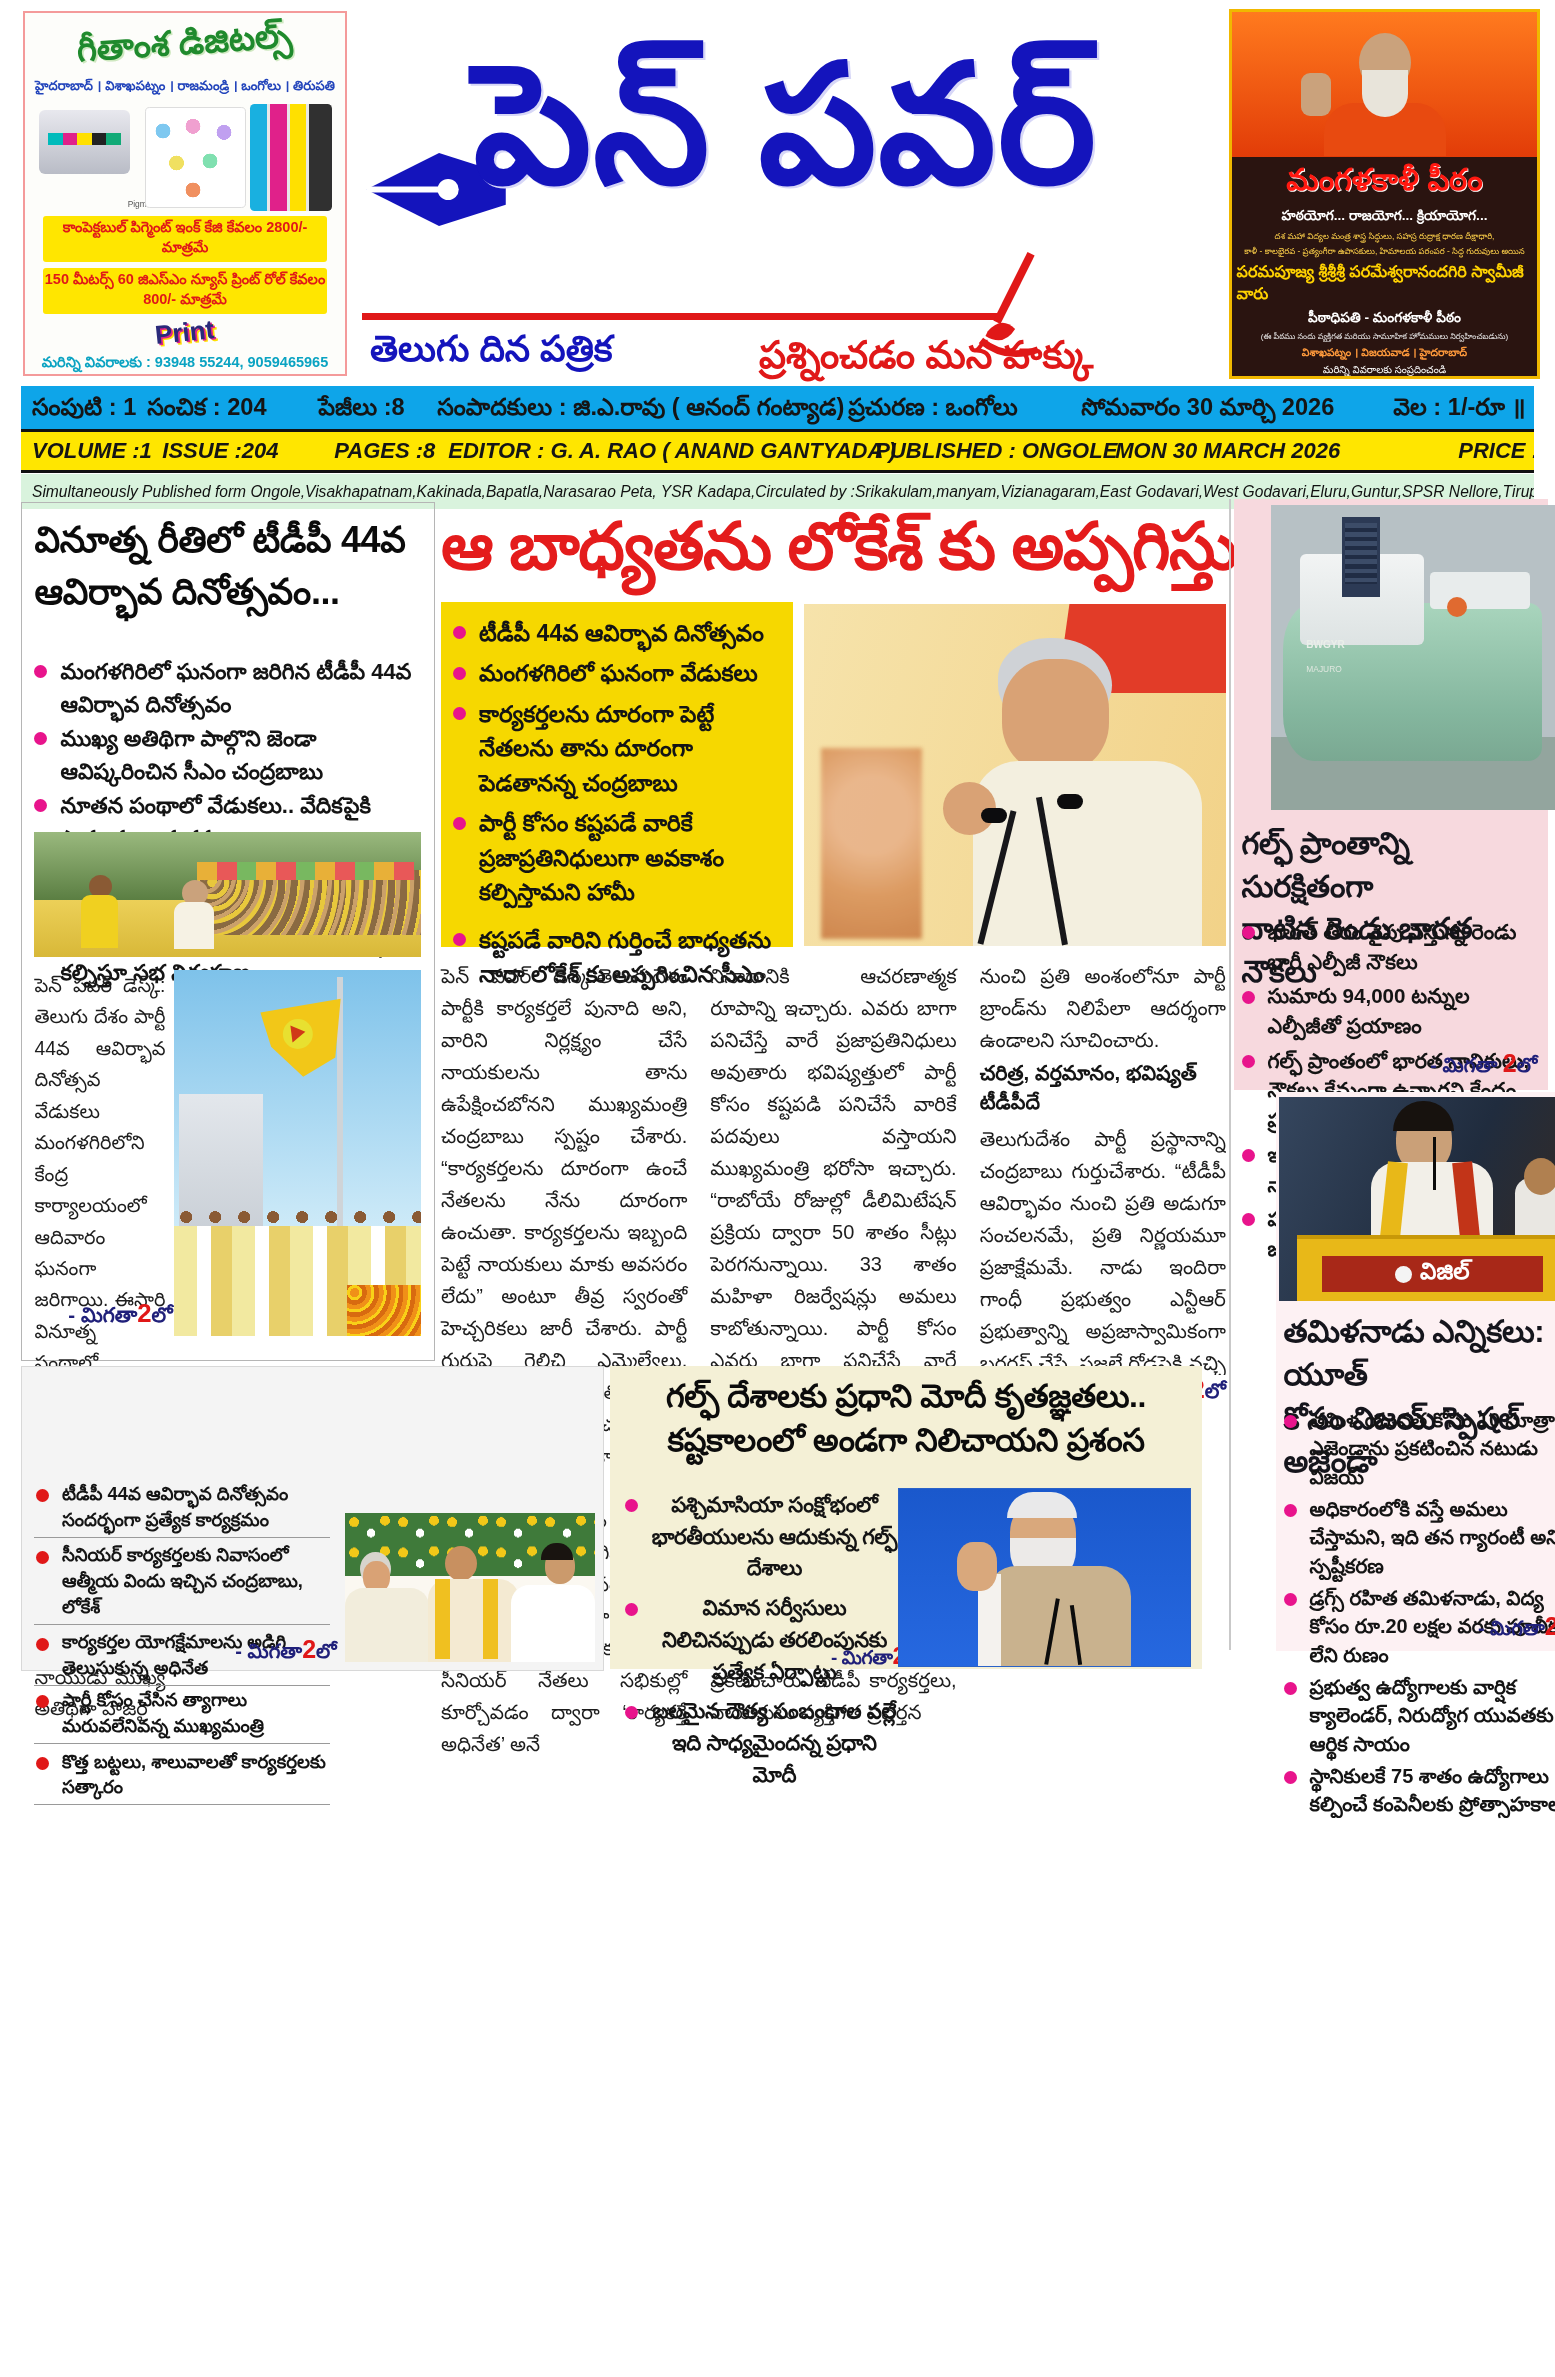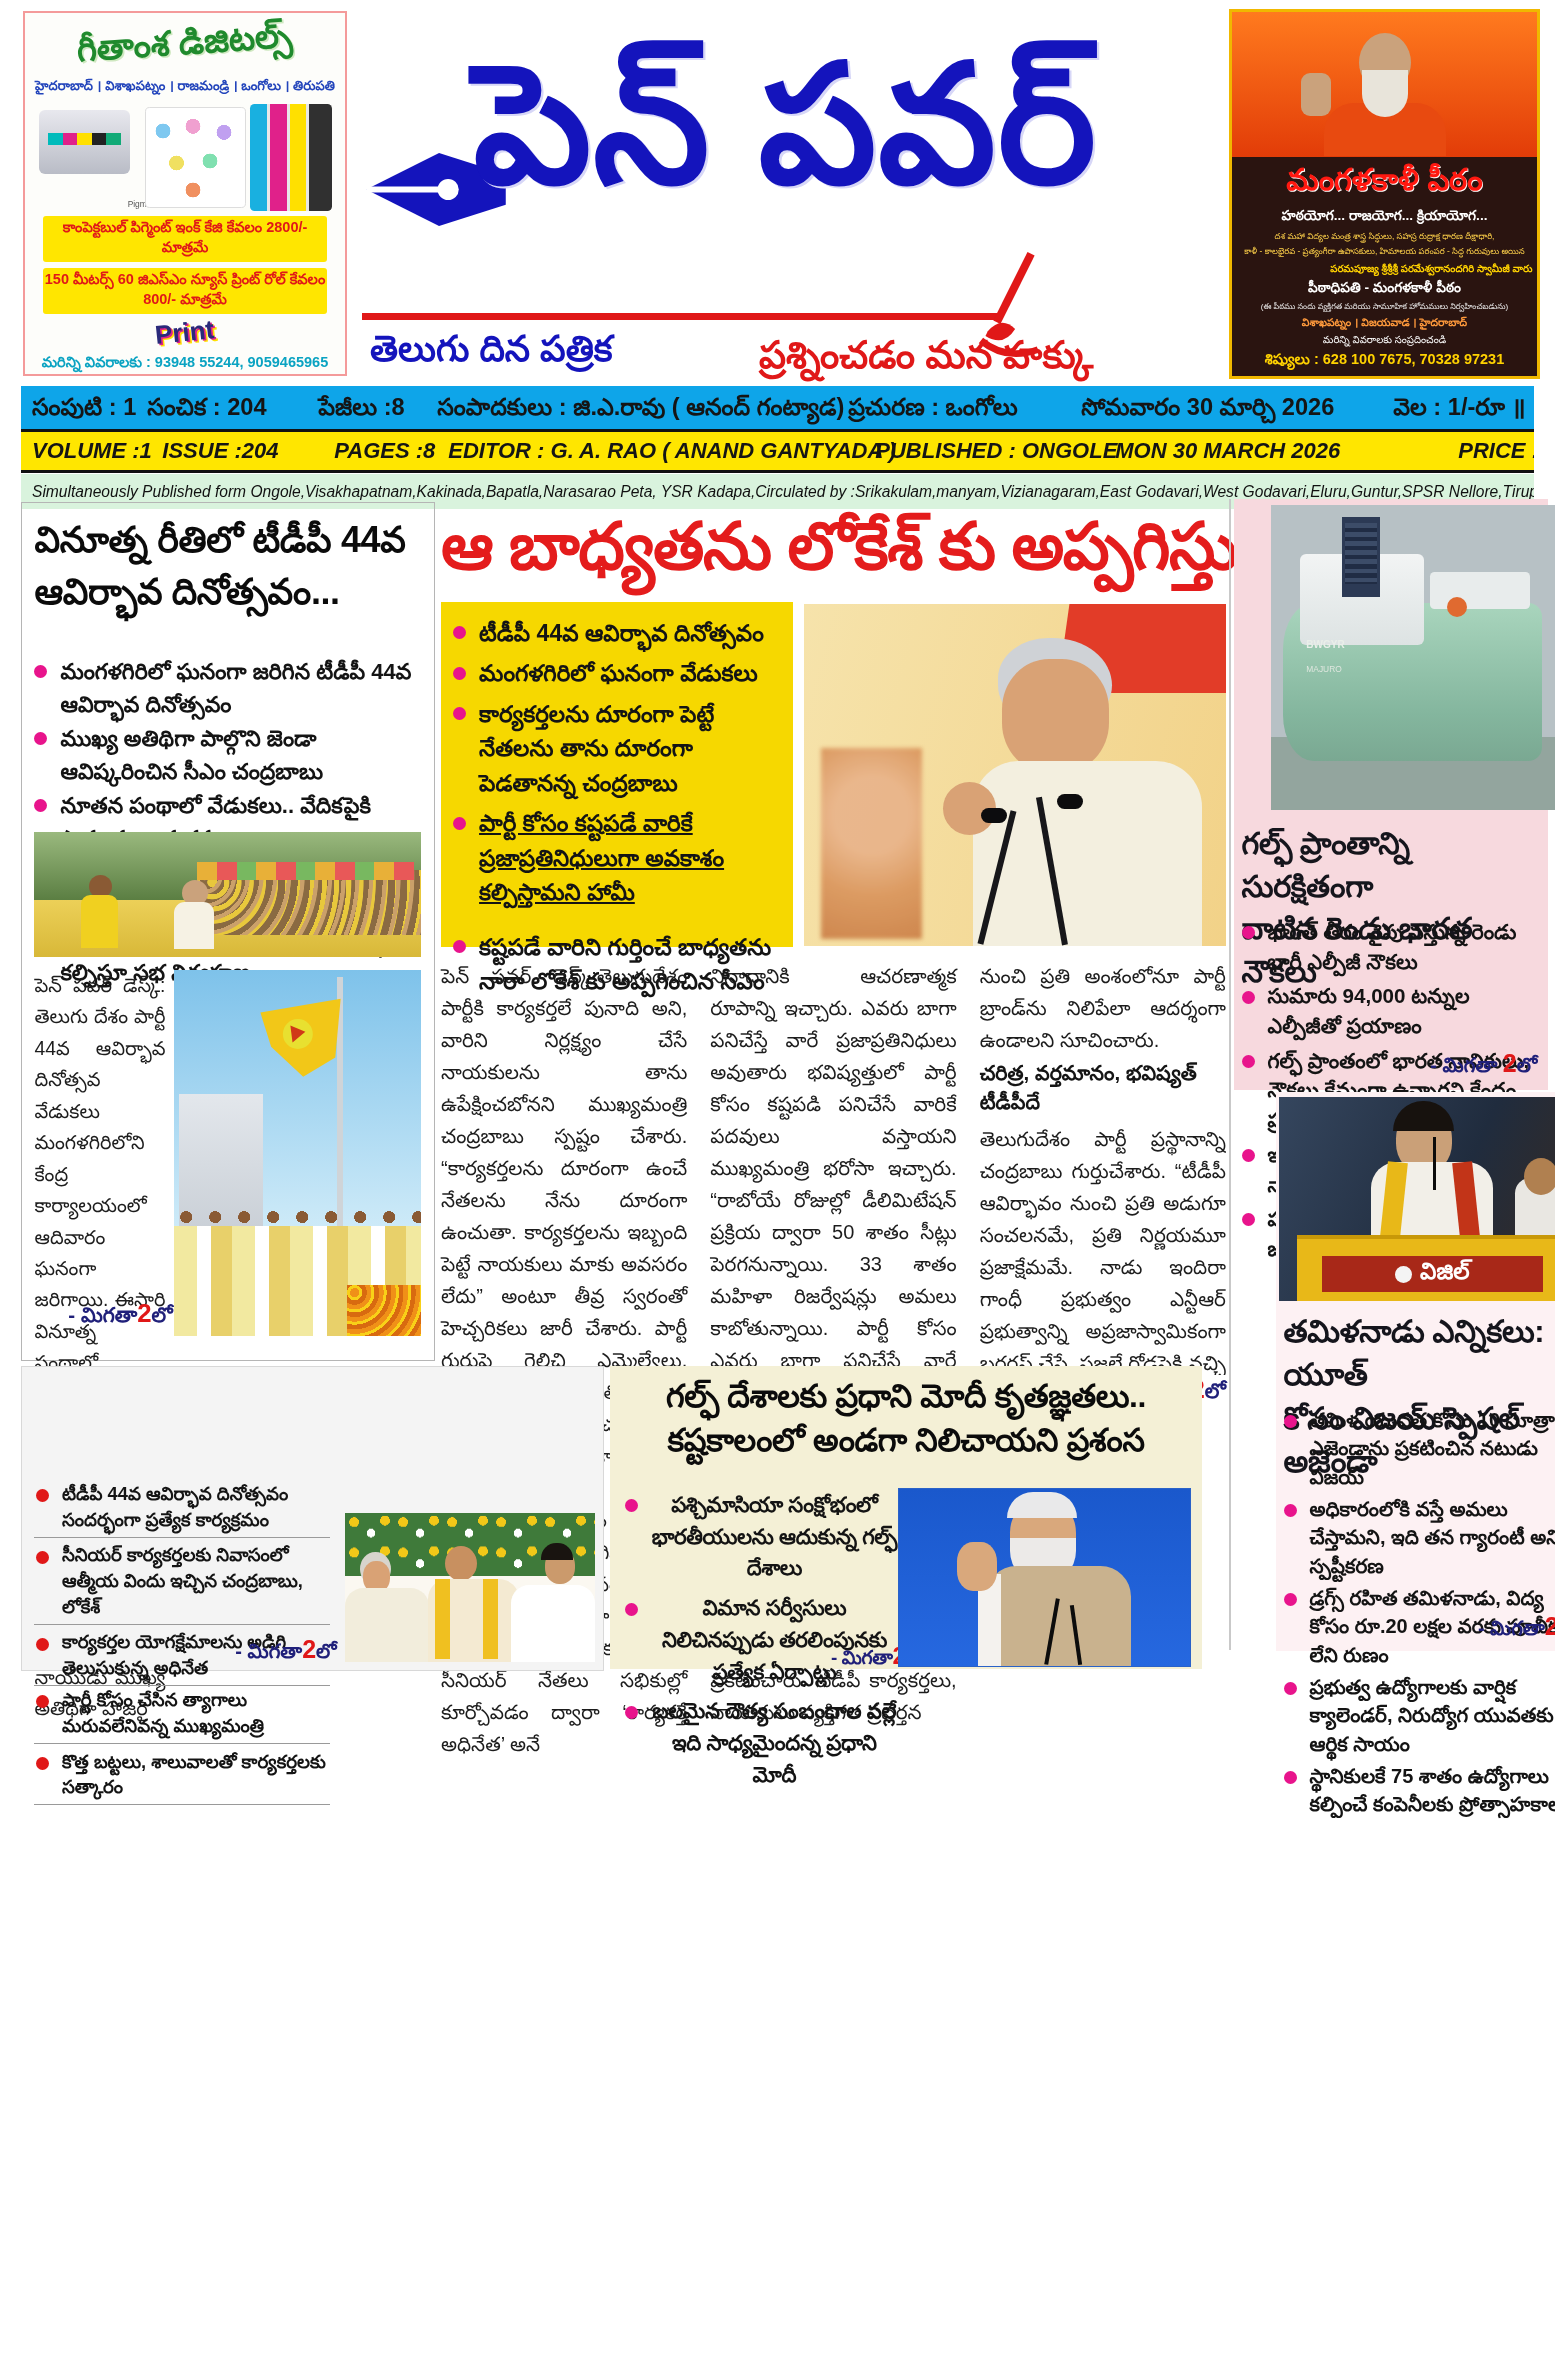--- a/index.html
+++ b/index.html
@@ -38,21 +38,21 @@
   .m-slogan{position:absolute;left:412px;top:320px;font-size:38px;font-weight:900;color:#e01818;}
   .ad-right{left:1229px;top:9.1px;width:305px;height:364px;border:3.8px solid #f0b800;background:#2a1410;overflow:hidden;}
   .adr-photo{position:relative;width:100%;height:145px;background:linear-gradient(#ff7a1e,#e23c08);}
   .adr-head{position:absolute;left:50%;top:21.3px;margin-left:-26px;width:52px;height:59px;border-radius:50%;background:#caa27c;}
   .adr-beard{position:absolute;left:50%;top:58px;margin-left:-23px;width:46px;height:47px;border-radius:0 0 23px 23px;background:#e8e4da;}
   .adr-robe{position:absolute;left:50%;top:91px;margin-left:-61px;width:122px;height:53px;border-radius:30.5px 30.5px 0 0;background:#e84a10;}
   .adr-hand{position:absolute;left:50%;top:61px;margin-left:-84px;width:30.5px;height:43px;border-radius:9.1px;background:#caa27c;}
   .adr-title{margin-top:4.6px;text-align:center;font-size:30.5px;font-weight:900;color:#ff1810;text-shadow:0.8px 0.8px 0 #fff;}
   .adr-l1{text-align:center;font-size:13.7px;font-weight:700;color:#ffffff;margin-top:3px;}
   .adr-sm{text-align:center;font-size:8.4px;color:#ffd24a;margin-top:3px;line-height:1.5;padding:0 6.1px;}
-  .adr-guru{text-align:right;font-size:10px;font-weight:900;color:#ffd200;margin-top:4.6px;padding:0 4.6px;}
+  .adr-guru{text-align:left;font-size:16px;font-weight:900;color:#ffd200;margin-top:4.6px;padding:0 4.6px;}
   .adr-role{text-align:center;font-size:13.7px;font-weight:800;color:#fff;margin-top:3px;}
   .adr-note{text-align:center;font-size:8px;color:#eee;margin-top:3px;padding:0 7.6px;}
   .adr-cities{text-align:center;font-size:10.7px;font-weight:800;color:#ff9a3c;margin-top:3.8px;}
   .adr-contact{text-align:center;font-size:10px;color:#fff;margin-top:2.3px;}
   .adr-ph{text-align:center;font-size:14.5px;font-weight:900;color:#ffd200;margin-top:3px;}
   
   .bar{left:21.3px;width:1513px;overflow:hidden;white-space:nowrap;}
   .bar-te{top:386px;height:43px;background:#0ea5e9;border-bottom:3.8px solid #111;font-size:23.6px;font-weight:800;line-height:43px;}
   .bar-en{top:432px;height:38px;background:#ffe600;border-bottom:3px solid #111;font-size:22px;font-weight:700;font-style:italic;line-height:38px;}
   .bar-circ{top:474px;height:35px;background:#d9f3dd;font-size:15.6px;font-style:italic;line-height:35px;color:#111;}
@@ -191,21 +191,21 @@
     </div>
   </div>
 
   <div class="abs" style="left:441px;top:503px;width:785px;height:854px;">
     <div style="position:absolute;left:0;top:4.6px;width:100%;text-align:center;font-size:66px;font-weight:900;color:#e41c1c;letter-spacing:-1.5px;white-space:nowrap;">ఆ బాధ్యతను లోకేశ్ కు అప్పగిస్తున్నా</div>
     <div style="position:absolute;left:0;top:99px;width:352px;height:345px;background:#f6d800;padding:13.7px 10.7px;box-sizing:border-box;">
       <ul class="blist" style="font-size:23px;line-height:1.5;">
         <li style="margin-bottom:6.1px;"><span class="dot dp"></span><span>టీడీపీ 44వ ఆవిర్భావ దినోత్సవం</span></li>
         <li style="margin-bottom:6.1px;"><span class="dot dp"></span><span>మంగళగిరిలో ఘనంగా వేడుకలు</span></li>
         <li style="margin-bottom:6.1px;"><span class="dot dp"></span><span>కార్యకర్తలను దూరంగా పెట్టే నేతలను తాను దూరంగా పెడతానన్న చంద్రబాబు</span></li>
-        <li style="margin-bottom:20px;text-decoration:underline;"><span class="dot dp"></span><span>పార్టీ కోసం కష్టపడే వారికే ప్రజాప్రతినిధులుగా అవకాశం కల్పిస్తామని హామీ</span></li>
+        <li style="margin-bottom:13px;"><span class="dot dp"></span><span>పార్టీ కోసం కష్టపడే వారికే ప్రజాప్రతినిధులుగా అవకాశం కల్పిస్తామని హామీ</span></li>
         <li><span class="dot dp"></span><span>కష్టపడే వారిని గుర్తించే బాధ్యతను నారా లోకేశ్ కు అప్పగించిన సీఎం</span></li>
       </ul>
     </div>
 
     <div class="ph" style="left:363px;top:101px;width:422px;height:342px;">
       <div style="inset:0;background:linear-gradient(105deg,#f6e3ab,#f2d288);"></div>
       <div style="right:0;top:0;width:42%;height:26%;background:#e23c28;transform:skewX(-8deg) translateX(8%);"></div>
       <div style="left:4%;top:42%;width:24%;height:56%;background:radial-gradient(circle at 50% 35%,#e8b088 28%,#d89058 60%,#c87840 100%);filter:blur(2.3px);opacity:.85;"></div>
       <div style="left:46%;top:10%;width:114px;height:91px;border-radius:46% 54% 50% 50%;background:#cfd2d6;"></div>
       <div style="left:47%;top:16%;width:107px;height:114px;border-radius:44%;background:#d9a275;"></div>

